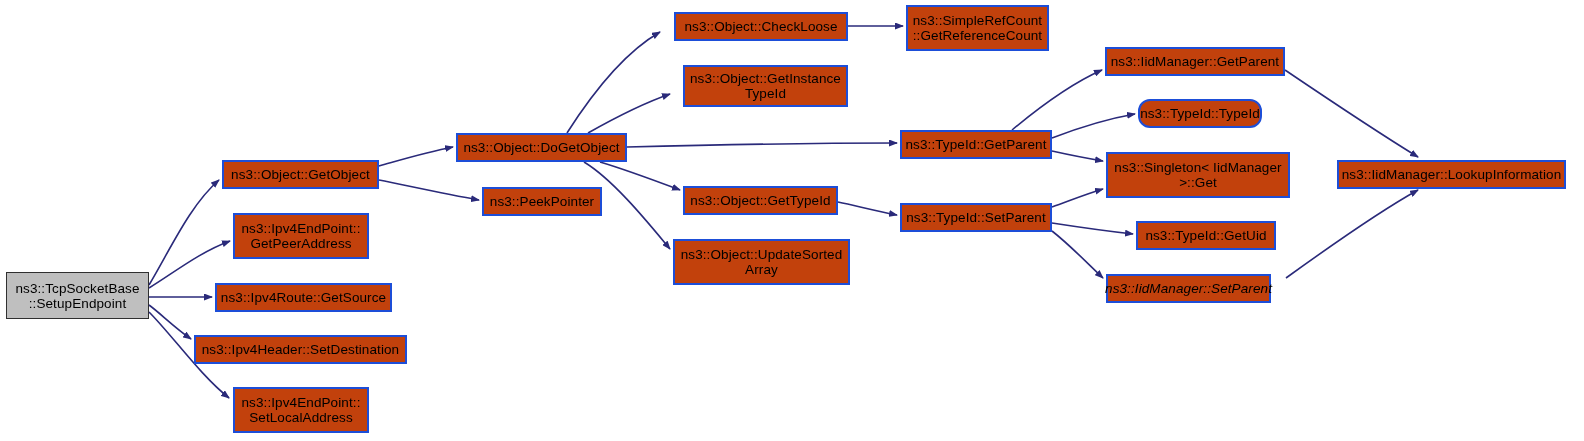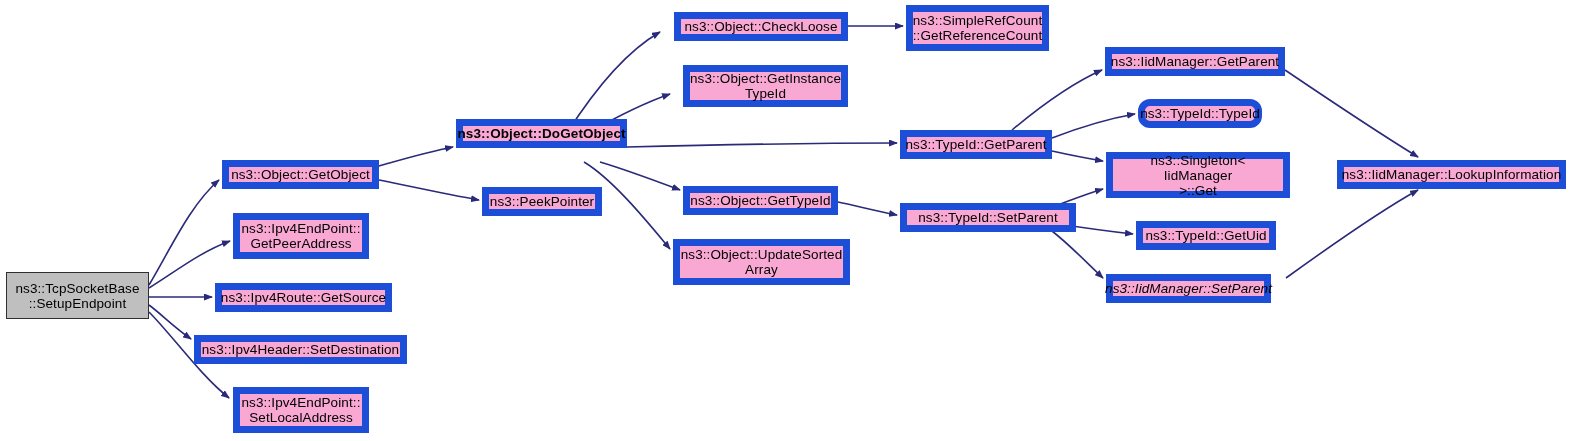--- a/index.html
+++ b/index.html
@@ -18,22 +18,22 @@
   #edge-layer {
     position: absolute;
     left: 0;
     top: 0;
     width: 1584px;
     height: 441px;
   }
   .node {
     position: absolute;
     box-sizing: border-box;
-    border: 7px solid #1d4ed8;
-    background: #f9a8d4;
+    border: 2px solid #1d4ed8;
+    background: #c2410c;
     color: #000000;
     display: flex;
     align-items: center;
     justify-content: center;
     text-align: center;
     font-size: 13.5px;
     line-height: 15px;
     letter-spacing: 0.1px;
     white-space: pre-line;
     z-index: 2;
@@ -86,32 +86,32 @@
   <div id="nodes">
       <div class="node root" style="left: 6px; top: 272px; width: 143px; height: 47px;"><span class="node-label">ns3::TcpSocketBase
 ::SetupEndpoint</span></div>
       <div class="node" style="left: 222px; top: 160px; width: 157px; height: 29px;"><span class="node-label">ns3::Object::GetObject</span></div>
       <div class="node" style="left: 233px; top: 213px; width: 136px; height: 46px;"><span class="node-label">ns3::Ipv4EndPoint::
 GetPeerAddress</span></div>
       <div class="node" style="left: 215px; top: 283px; width: 177px; height: 29px;"><span class="node-label">ns3::Ipv4Route::GetSource</span></div>
       <div class="node" style="left: 194px; top: 335px; width: 213px; height: 29px;"><span class="node-label">ns3::Ipv4Header::SetDestination</span></div>
       <div class="node" style="left: 233px; top: 387px; width: 136px; height: 46px;"><span class="node-label">ns3::Ipv4EndPoint::
 SetLocalAddress</span></div>
-      <div class="node" style="left: 456px; top: 119px; width: 171px; height: 29px; font-weight: bold;"><span class="node-label">ns3::Object::DoGetObject</span></div>
+      <div class="node" style="left: 456px; top: 133px; width: 171px; height: 29px;"><span class="node-label">ns3::Object::DoGetObject</span></div>
       <div class="node" style="left: 482px; top: 187px; width: 120px; height: 29px;"><span class="node-label">ns3::PeekPointer</span></div>
       <div class="node" style="left: 674px; top: 12px; width: 174px; height: 29px;"><span class="node-label">ns3::Object::CheckLoose</span></div>
       <div class="node" style="left: 683px; top: 65px; width: 165px; height: 42px;"><span class="node-label">ns3::Object::GetInstance
 TypeId</span></div>
       <div class="node" style="left: 683px; top: 186px; width: 155px; height: 29px; align-items: center;"><span class="node-label">ns3::Object::GetTypeId</span></div>
       <div class="node" style="left: 673px; top: 239px; width: 177px; height: 46px;"><span class="node-label">ns3::Object::UpdateSorted
 Array</span></div>
       <div class="node" style="left: 906px; top: 5px; width: 143px; height: 46px;"><span class="node-label">ns3::SimpleRefCount
 ::GetReferenceCount</span></div>
       <div class="node" style="left: 900px; top: 130px; width: 152px; height: 29px;"><span class="node-label">ns3::TypeId::GetParent</span></div>
-      <div class="node" style="left: 900px; top: 203px; width: 176px; height: 29px;"><span class="node-label">ns3::TypeId::SetParent</span></div>
+      <div class="node" style="left: 900px; top: 203px; width: 152px; height: 29px;"><span class="node-label">ns3::TypeId::SetParent</span></div>
       <div class="node" style="left: 1105px; top: 47px; width: 180px; height: 29px;"><span class="node-label">ns3::IidManager::GetParent</span></div>
       <div class="node" style="left: 1138px; top: 99px; width: 124px; height: 29px; border-radius: 12px;"><span class="node-label">ns3::TypeId::TypeId</span></div>
       <div class="node" style="left: 1106px; top: 152px; width: 184px; height: 46px;"><span class="node-label">ns3::Singleton&lt; IidManager
 &gt;::Get</span></div>
       <div class="node" style="left: 1136px; top: 221px; width: 140px; height: 29px;"><span class="node-label">ns3::TypeId::GetUid</span></div>
       <div class="node" style="left: 1106px; top: 274px; width: 165px; height: 29px; font-style: italic;"><span class="node-label">ns3::IidManager::SetParent</span></div>
       <div class="node" style="left: 1337px; top: 160px; width: 229px; height: 29px;"><span class="node-label">ns3::IidManager::LookupInformation</span></div>
     </div>
 </div>
 

